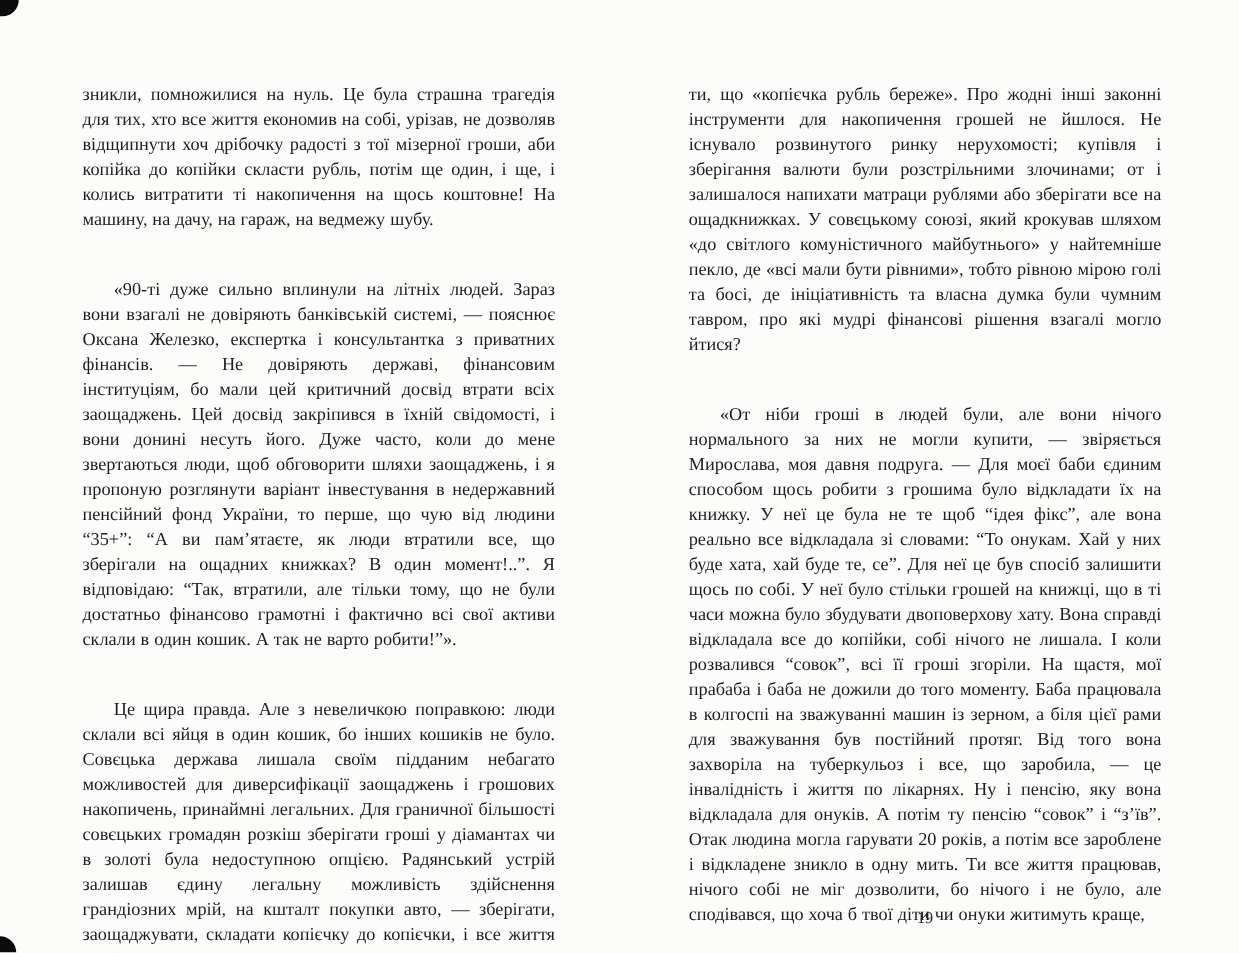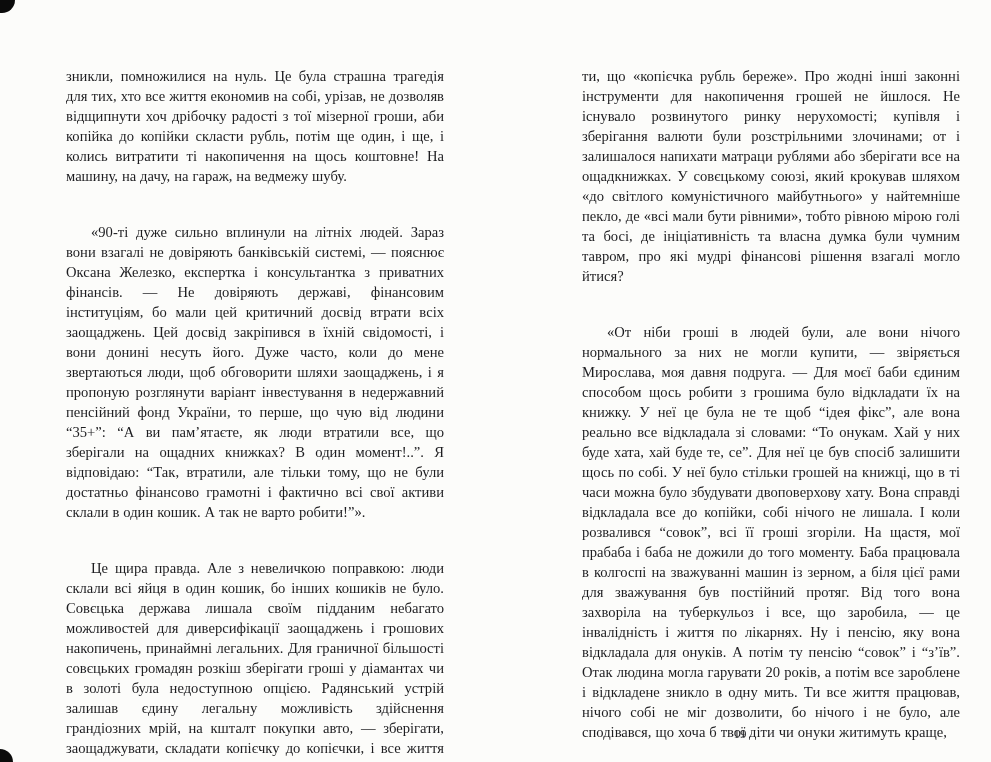--- a/index.html
+++ b/index.html
@@ -17,21 +17,21 @@
   .spread {
     position: absolute;
     inset: 0;
   }
   .page-column {
     position: absolute;
     top: 66px;
     width: 378px;
   }
   .col-left  { left: 66px; }
-  .col-right { left: 582px; }
+  .col-right { left: 551px; }
   .page-column p {
     font-size: 14.6px;
     line-height: 20px;
     text-align: justify;
     hyphens: auto;
     word-spacing: 0.02em;
   }
   .page-column p.indent {
     text-indent: 25px;
     margin-top: 36px;

